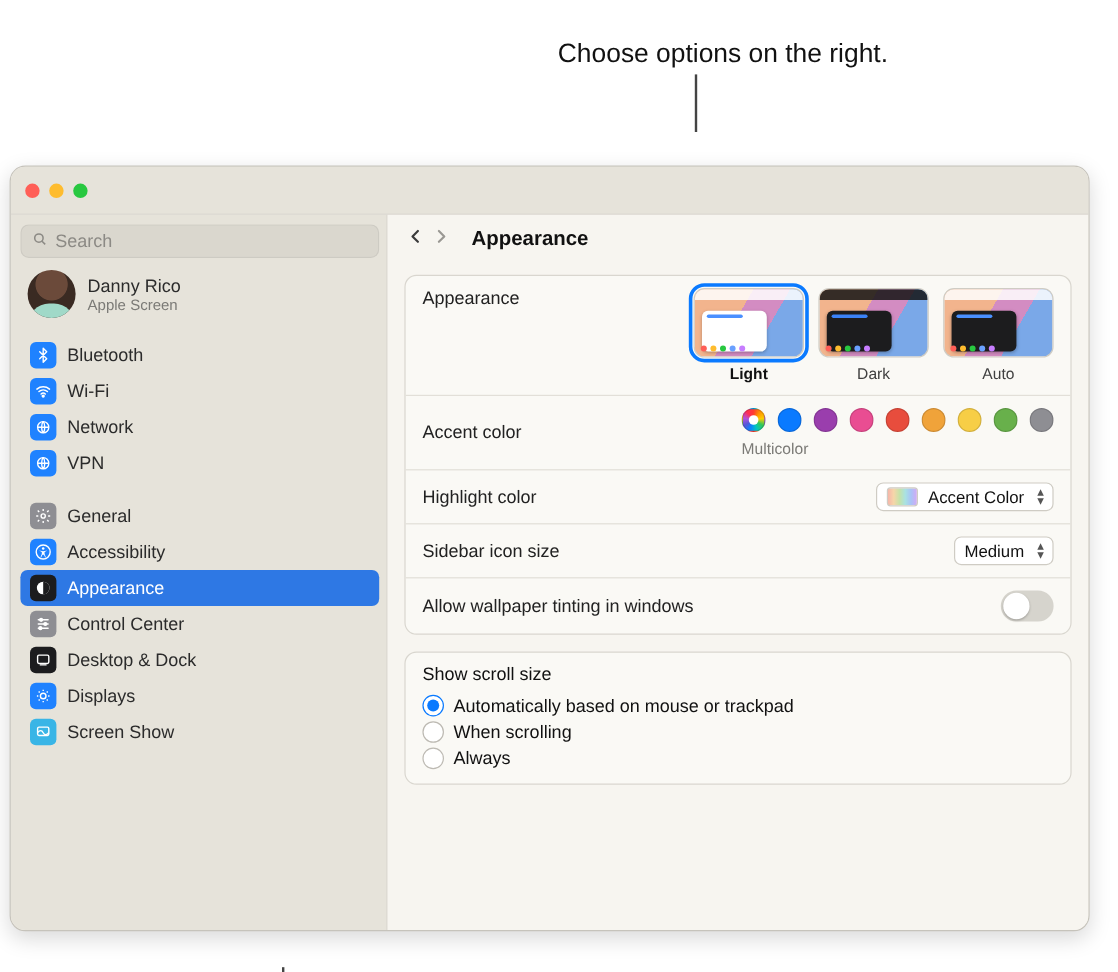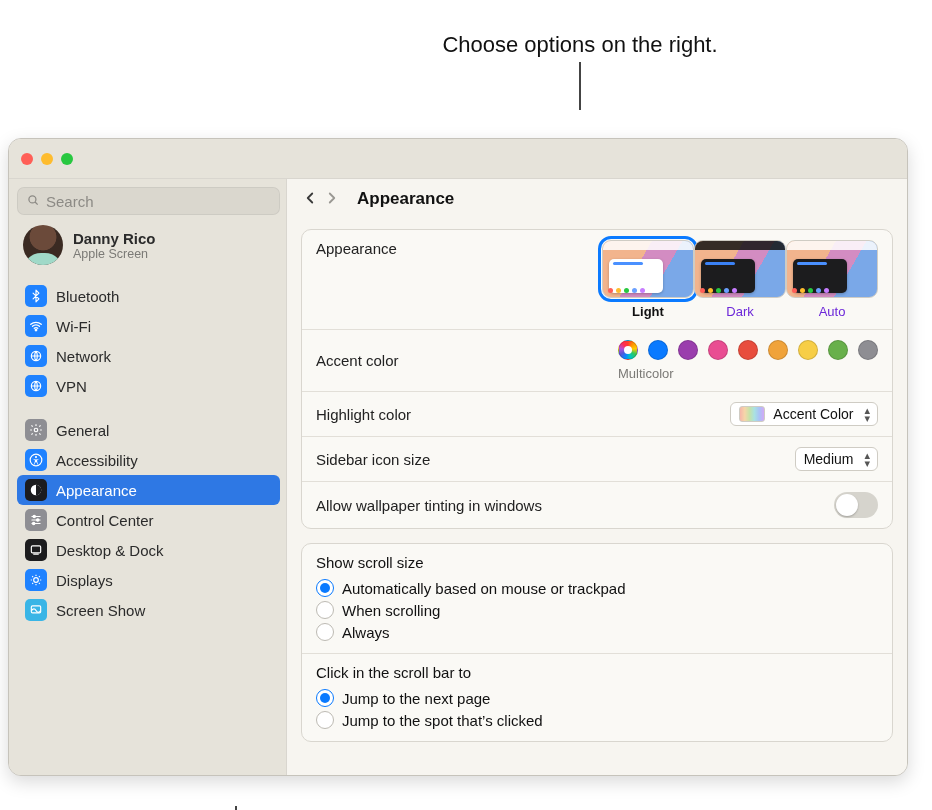--- a/index.html
+++ b/index.html
@@ -14,39 +14,39 @@
     --row-border:#e2dfd8;
     --swatch-border:#cfccc4;
     --toggle-off:#d6d4cd;
     --radio-border:#bdbab3;
     --shadow:rgba(0,0,0,0.15);
     font-family:-apple-system,BlinkMacSystemFont,"Helvetica Neue",Arial,sans-serif;
   }
   *{box-sizing:border-box}
   body{margin:0;background:#fff;color:#111;font-size:15px;width:932px}
   .callout-top,.callout-bottom{font-size:22px;color:#111;white-space:pre-line}
-  .callout-top{text-align:center;margin:6px 0 2px 420px;width:320px}
+  .callout-top{text-align:right;margin:6px 0 2px 420px;width:320px}
   .callout-top .line{width:2px;height:48px;background:#444;margin:4px auto 0}
   .canvas{position:relative;margin:0 0 0 8px}
   
   .window{position:relative;width:900px;height:638px;border:1px solid #c6c3bb;border-radius:13px;background:var(--panel);box-shadow:0 6px 18px var(--shadow);overflow:hidden}
   .titlebar{height:40px;display:flex;align-items:center;padding-left:12px;background:var(--sidebar);border-bottom:1px solid var(--panel-border)}
   .traffic{display:flex;gap:8px}
   .traffic span{width:12px;height:12px;border-radius:50%}
   .tl-close{background:#ff5f57}
   .tl-min{background:#febc2e}
   .tl-max{background:#28c840}
   .body{display:flex;height:calc(100% - 40px)}
   
-  .sidebar{width:278px;background:var(--sidebar);border-right:1px solid var(--panel-border);padding:8px 6px 8px 8px;overflow:auto;font-size:15px;color:#2b2b2b}
+  .sidebar{width:314px;background:var(--sidebar);border-right:1px solid var(--panel-border);padding:8px 6px 8px 8px;overflow:auto;font-size:15px;color:#2b2b2b}
   .search{display:flex;align-items:center;gap:6px;background:rgba(0,0,0,0.05);border:1px solid rgba(0,0,0,0.06);border-radius:7px;height:28px;padding:0 8px;color:#8c8a85}
   .account{display:flex;align-items:center;gap:10px;padding:10px 6px}
   .avatar{width:40px;height:40px;border-radius:50%;background:radial-gradient(circle at 50% 30%,#6b4a3a 0 38%,#3a2a22 40% 100%);position:relative;overflow:hidden}
   .avatar::after{content:"";position:absolute;inset:auto 0 -6px 0;height:18px;background:#a0d9c8;border-top-left-radius:20px;border-top-right-radius:20px}
-  .account .name{font-weight:700}
+  .account .name{font-weight:400}
   .account .sub{font-size:12.5px;color:var(--muted)}
   .group{margin-top:6px}
   .item{display:flex;align-items:center;gap:9px;height:30px;border-radius:6px;padding:0 8px;cursor:default}
   .item.selected{background:var(--selection);color:#fff}
   .ic{width:22px;height:22px;border-radius:5px;display:flex;align-items:center;justify-content:center;color:#fff;flex:0 0 22px}
   .ic svg{width:14px;height:14px}
   .ic.blue{background:#1f82ff}
   .ic.green{background:#34c759}
   .ic.grey{background:#8e8e93}
   .ic.black{background:#1c1c1e}
@@ -59,34 +59,34 @@
   .nav .enabled{color:#3a3a3a}
   .header h1{font-size:17px;font-weight:700;margin:0 0 0 10px}
   .content{padding:10px 14px 14px;overflow:auto}
   .card{background:#fff0;border:1px solid var(--panel-border);border-radius:10px;background:var(--panel);margin-bottom:14px}
   .card{background:#faf9f5}
   .row{display:flex;align-items:center;justify-content:space-between;padding:10px 14px;border-top:1px solid var(--row-border)}
   .row:first-child{border-top:0}
   .label{color:#222}
   
   .appear-row{align-items:flex-start}
-  .thumbs{display:flex;}
+  .thumbs{display:flex;gap:12px}
   .thumb{width:92px;text-align:center}
   .thumb .box{width:92px;height:58px;border-radius:9px;border:1px solid var(--swatch-border);overflow:hidden;position:relative;background:linear-gradient(120deg,#f2b48d 0 40%,#d38cc2 40% 65%,#7aa8e8 65% 100%)}
   .thumb .menubar{position:absolute;top:0;left:0;right:0;height:9px;background:rgba(255,255,255,0.85)}
   .thumb .win{position:absolute;left:6px;bottom:4px;width:54px;height:34px;border-radius:5px;background:#fff;box-shadow:0 1px 3px rgba(0,0,0,.25)}
   .thumb .win::before{content:"";position:absolute;top:3px;left:4px;width:30px;height:3px;border-radius:2px;background:#4a90ff}
   .thumb .dots{position:absolute;left:5px;bottom:4px;display:flex;gap:3px}
   .thumb .dots span{width:5px;height:5px;border-radius:50%}
   .thumb.dark .menubar{background:rgba(20,20,20,.85)}
   .thumb.dark .win{background:#1c1c1e}
   .thumb.dark .win::before{background:#3b82f6}
   .thumb.auto .win{background:#1c1c1e}
   .thumb.selected .box{outline:3px solid var(--blue);outline-offset:1px}
-  .thumb .cap{font-size:13px;color:#6d28d9;margin-top:6px}
+  .thumb .cap{font-size:13px;color:#404040;margin-top:6px}
   .thumb.selected .cap{color:#111;font-weight:600}
   .dots .d1{background:#ff5f57}.dots .d2{background:#febc2e}.dots .d3{background:#28c840}.dots .d4{background:#6aa0ff}.dots .d5{background:#c77dff}
   
   .accent-block{display:flex;flex-direction:column;align-items:flex-end}
   .swatches{display:flex;gap:10px}
   .swatch{width:20px;height:20px;border-radius:50%;border:1px solid rgba(0,0,0,.15);position:relative;cursor:pointer}
   .swatch.multi{background:conic-gradient(#ff3b30,#ff9500,#ffcc00,#34c759,#00c7be,#0a84ff,#5856d6,#af52de,#ff2d55,#ff3b30)}
   .swatch.selected::after{content:"";position:absolute;inset:5px;border-radius:50%;background:#fff}
   .accent-caption{font-size:13px;color:var(--muted);margin-top:6px;align-self:flex-start}
   
@@ -371,33 +371,20 @@
                   <div class="radio-line">
                     <span class="radio"></span>
                     <span>When scrolling</span>
                   </div>
                   <div class="radio-line">
                     <span class="radio"></span>
                     <span>Always</span>
                   </div>
                 </div>
           </div>
-          <div class="radios" style="border-top:1px solid var(--row-border)">
-            <div class="heading">Click in the scroll bar to</div>
-            <div id="radios-click">
-                  <div class="radio-line">
-                    <span class="radio checked"></span>
-                    <span>Jump to the next page</span>
-                  </div>
-                  <div class="radio-line">
-                    <span class="radio"></span>
-                    <span>Jump to the spot that’s clicked</span>
-                  </div>
-                </div>
-          </div>
         </section>
       </div>
     </main>
   </div>
 </div>
 
 <div class="callout-bottom">
   <div class="line"></div>
   
 </div>

